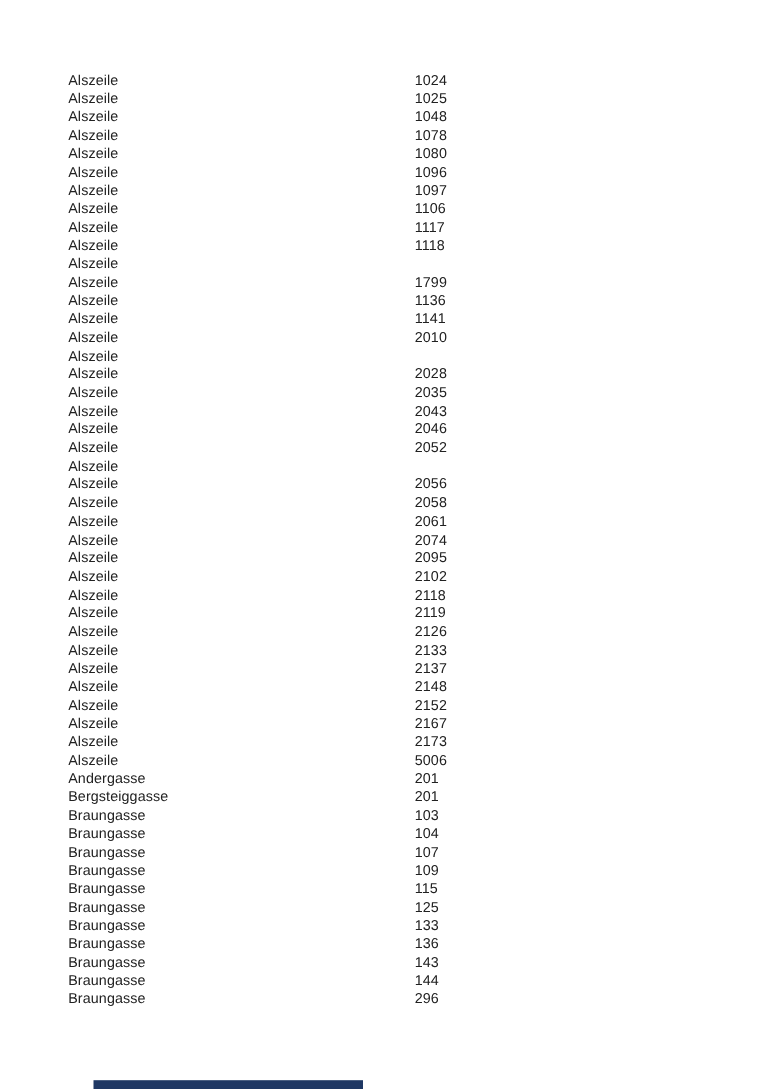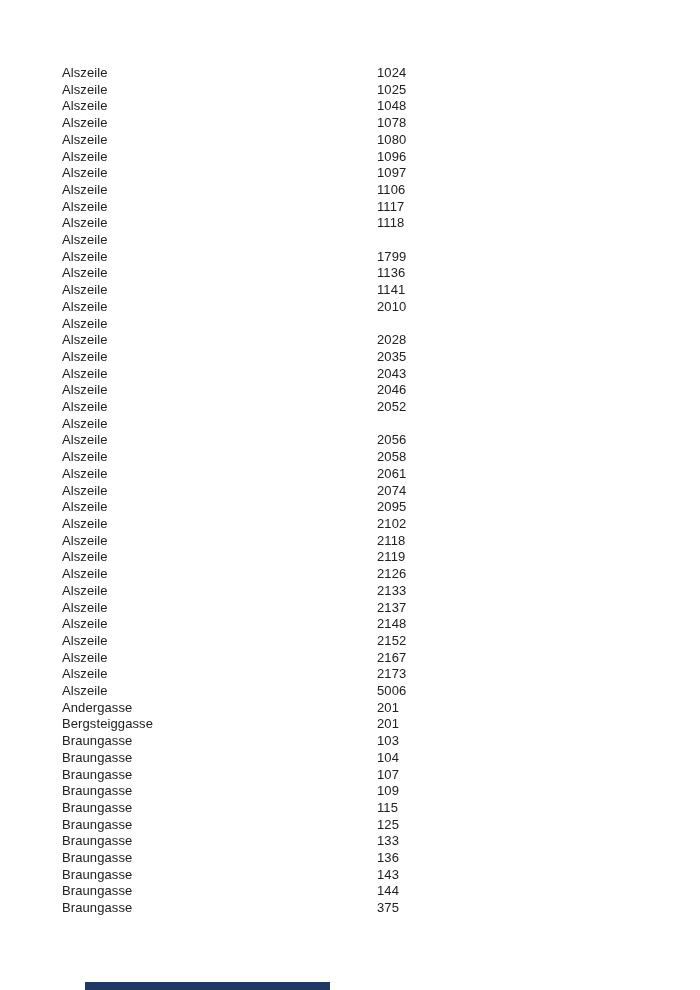--- a/index.html
+++ b/index.html
@@ -293,19 +293,19 @@
       <span class="num">143</span>
     </div>
 
     <div class="row">
       <span class="street">Braungasse</span>
       <span class="num">144</span>
     </div>
 
     <div class="row">
       <span class="street">Braungasse</span>
-      <span class="num">375</span>
+      <span class="num">296</span>
     </div>
   </div>
 
   <div class="bottom-bar" style="background: rgb(31, 56, 100);"></div>
 
 </div>
 
 </body></html>

